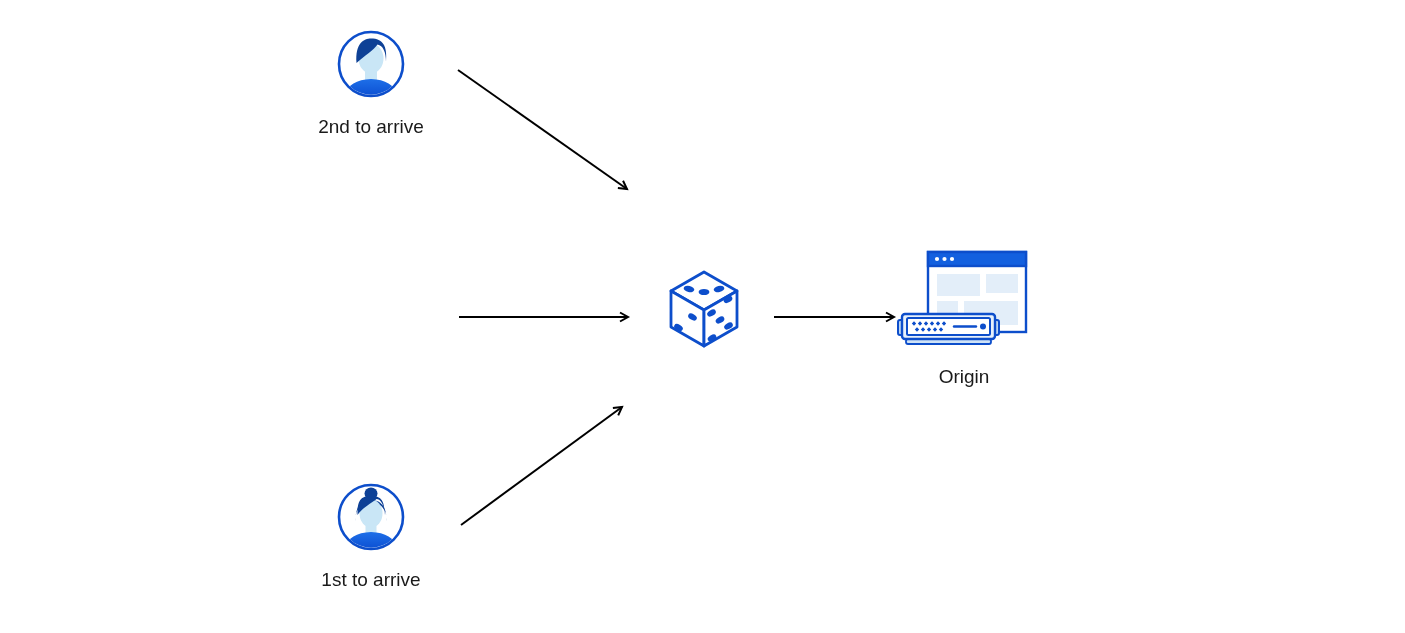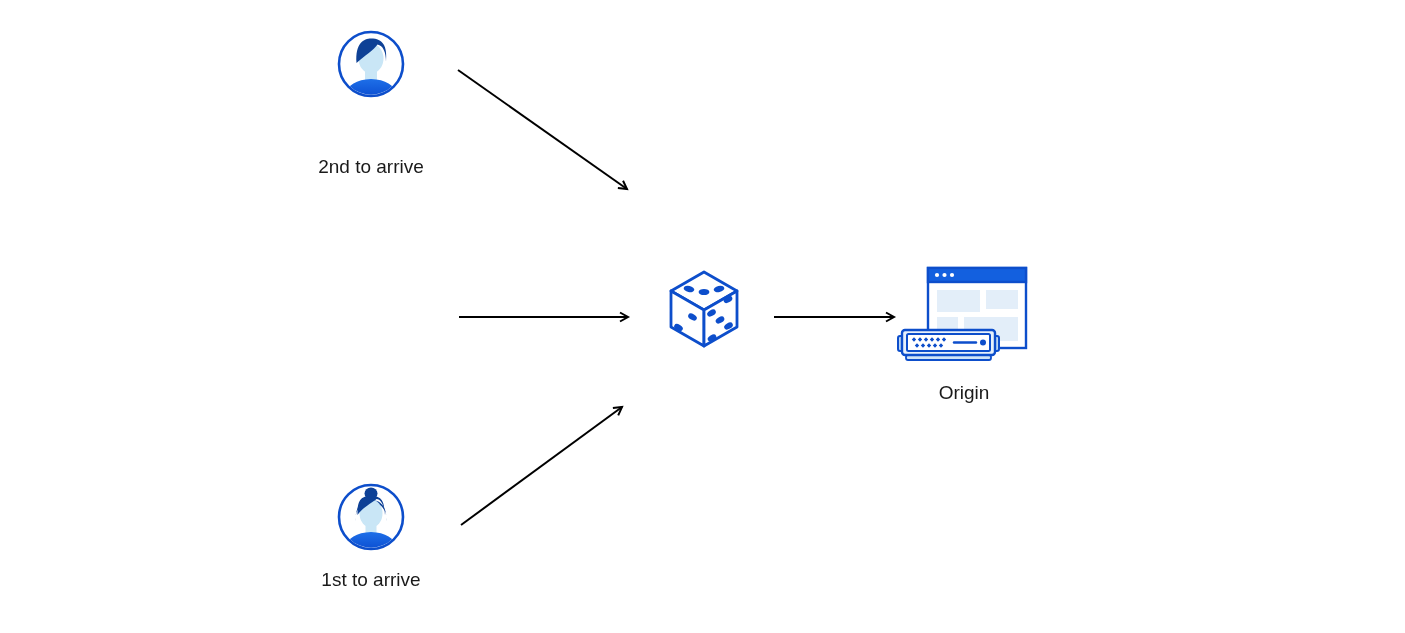--- a/index.html
+++ b/index.html
@@ -21,25 +21,25 @@
   .canvas{
     position:relative;width:1405px;height:633px;background:var(--page-bg);
     font-family:"Liberation Sans",sans-serif;overflow:hidden;
   }
   .arrow-layer{position:absolute;left:0;top:0;width:1405px;height:633px;}
   .node{position:absolute;display:flex;flex-direction:column;align-items:center;}
   .node-label{
     margin-top:18px;font-size:19px;line-height:22px;color:var(--label-text);
     white-space:nowrap;text-align:center;
   }
-  .user-second{left:301px;top:30px;width:140px;gap:40px;}
+  .user-second{left:301px;top:30px;width:140px;}
   .user-third{left:297px;top:257px;width:140px;}
   .user-first{left:301px;top:483px;width:140px;}
   .dice-node{left:666px;top:269px;width:76px;height:80px;}
-  .origin-node{left:896px;top:260px;width:136px;justify-content:space-between;}
+  .origin-node{left:896px;top:244px;width:136px;justify-content:space-between;}
 
   .stroke-blue{stroke:var(--outline-blue);}
   .fill-blue{fill:var(--outline-blue);}
   .fill-hair{fill:var(--hair-blue);}
   .fill-skin{fill:var(--skin-blue);}
   .fill-panel{fill:var(--panel-blue);}
   .fill-titlebar{fill:var(--titlebar-blue);}
   .fill-server{fill:var(--server-fill);}
   .fill-base{fill:var(--server-base);}
   .fill-tab{fill:var(--tab-fill);}

